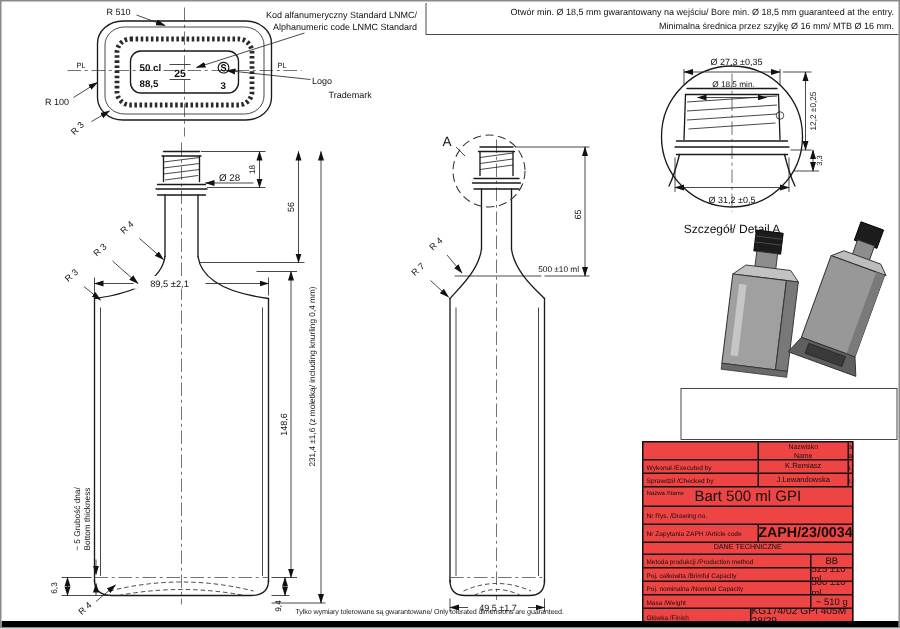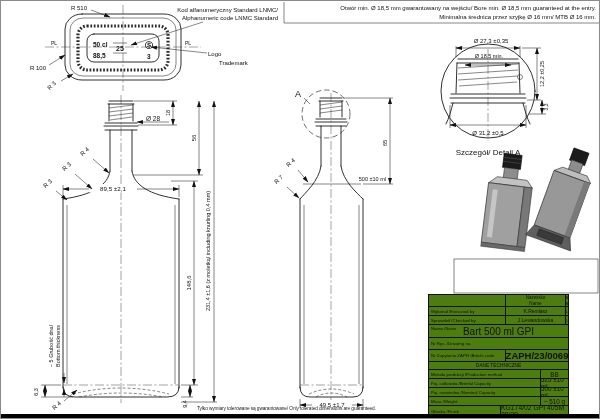--- a/index.html
+++ b/index.html
@@ -16,21 +16,21 @@
   .hd{stroke:#333;stroke-width:.6;fill:none;stroke-dasharray:3 2;}
   .dc{stroke:#333;stroke-width:.7;fill:none;stroke-dasharray:5.5 3;}
   .knurl{stroke:#2a2a2a;stroke-width:3.2;fill:none;stroke-dasharray:1.7 1.7;}
   .wbg{fill:#fff;} .t5{font-size:5px;} .t55{font-size:5.5px;}
   .t6{font-size:6px;} .t62{font-size:6.2px;} .t65{font-size:6.5px;}
   .t7{font-size:7px;} .t8{font-size:8px;} .t9{font-size:9px;}
   .bold{font-weight:bold;}
   .mid{text-anchor:middle;} .end{text-anchor:end;}
 
   
-  .tblock{position:absolute;left:427px;top:293px;width:141px;background:#4d7c0f;
+  .tblock{position:absolute;left:427px;top:293px;width:141px;background:#ef4444;
     border:1px solid #111;box-sizing:border-box;}
   .trow{display:flex;border-bottom:1px solid #111;box-sizing:border-box;align-items:stretch;}
   .trow:last-child{border-bottom:none;}
   .tc{border-right:1px solid #111;box-sizing:border-box;display:flex;align-items:center;overflow:hidden;}
   .tc:last-child{border-right:none;}
   .c-role{width:77px;padding-left:2px;}
   .c-name{width:60px;justify-content:center;text-align:center;}
   .c-date{flex:1;justify-content:center;text-align:center;}
   .hdr{flex-direction:column;justify-content:center;line-height:1.15;font-size:4.6px;}
   .lbl{font-size:4.4px;}
@@ -322,21 +322,21 @@
   </div>
   <div class="trow h13 namerow">
     <span class="cornlbl">Nazwa /Name</span>
     <div class="bigname">Bart 500 ml GPI</div>
   </div>
   <div class="trow h12">
     <div class="tc lblw">Nr Rys. /Drawing no.</div>
   </div>
   <div class="trow h12">
     <div class="tc lblw">Nr Zapytania ZAPH /Article code</div>
-    <div class="tc bigart">ZAPH/23/0069</div>
+    <div class="tc bigart">ZAPH/23/0034</div>
   </div>
   <div class="trow h8">
     <div class="techhdr">DANE TECHNICZNE</div>
   </div>
   <div class="trow h9">
     <div class="tc tl">Metoda produkcji /Production method</div>
     <div class="tc tv">BB</div>
   </div>
   <div class="trow h9">
     <div class="tc tl">Poj. całkowita /Brimful Capacity</div>

